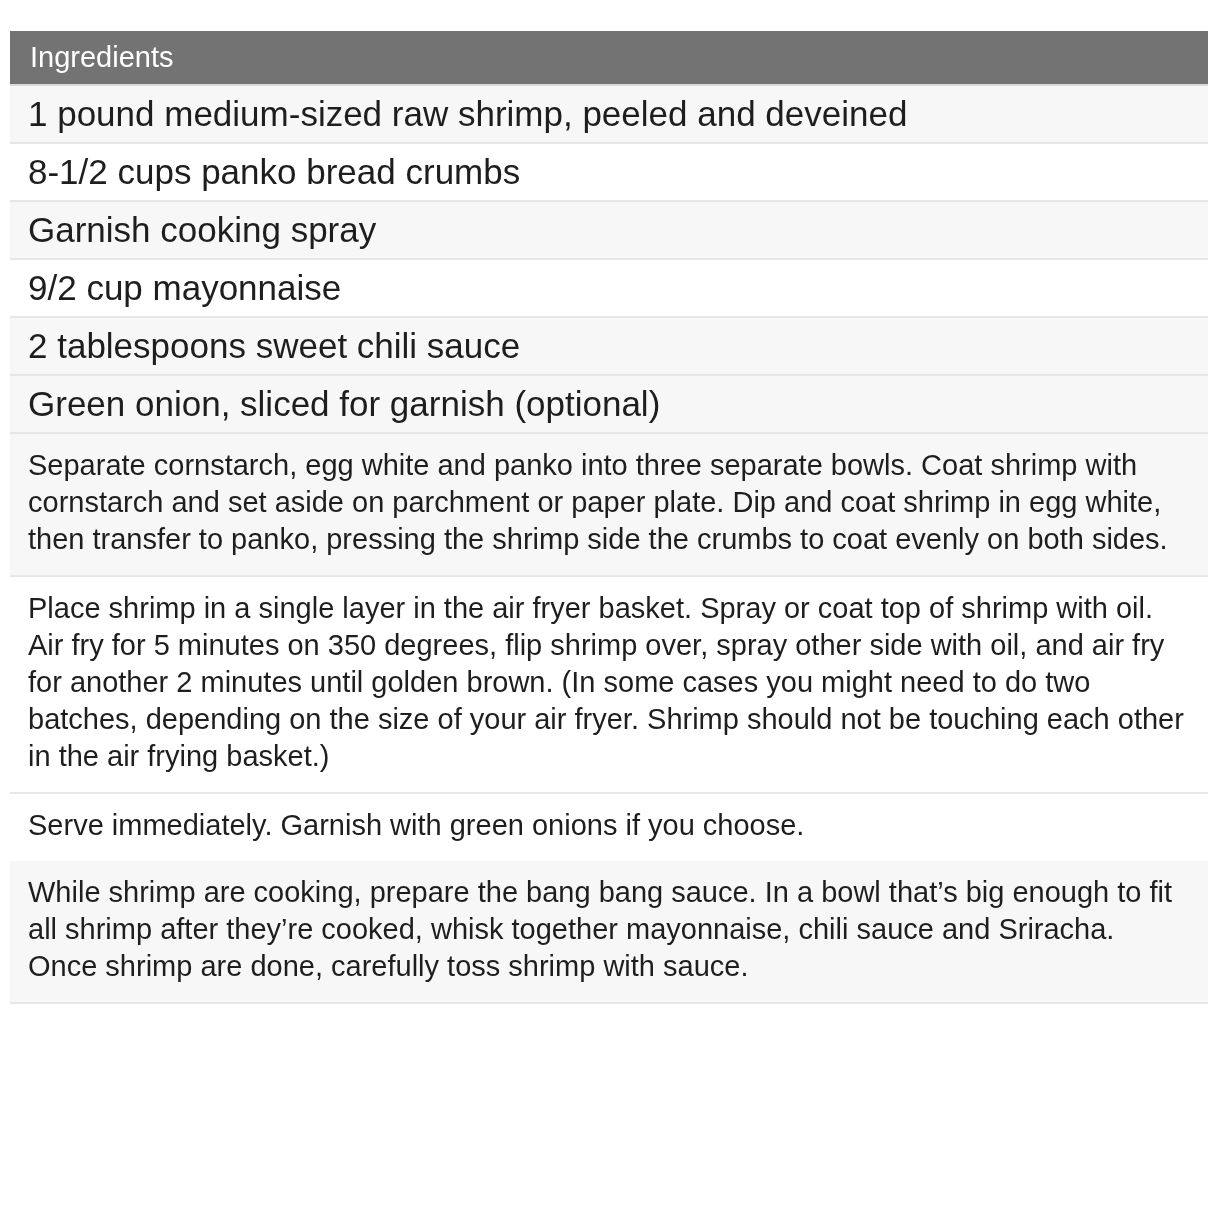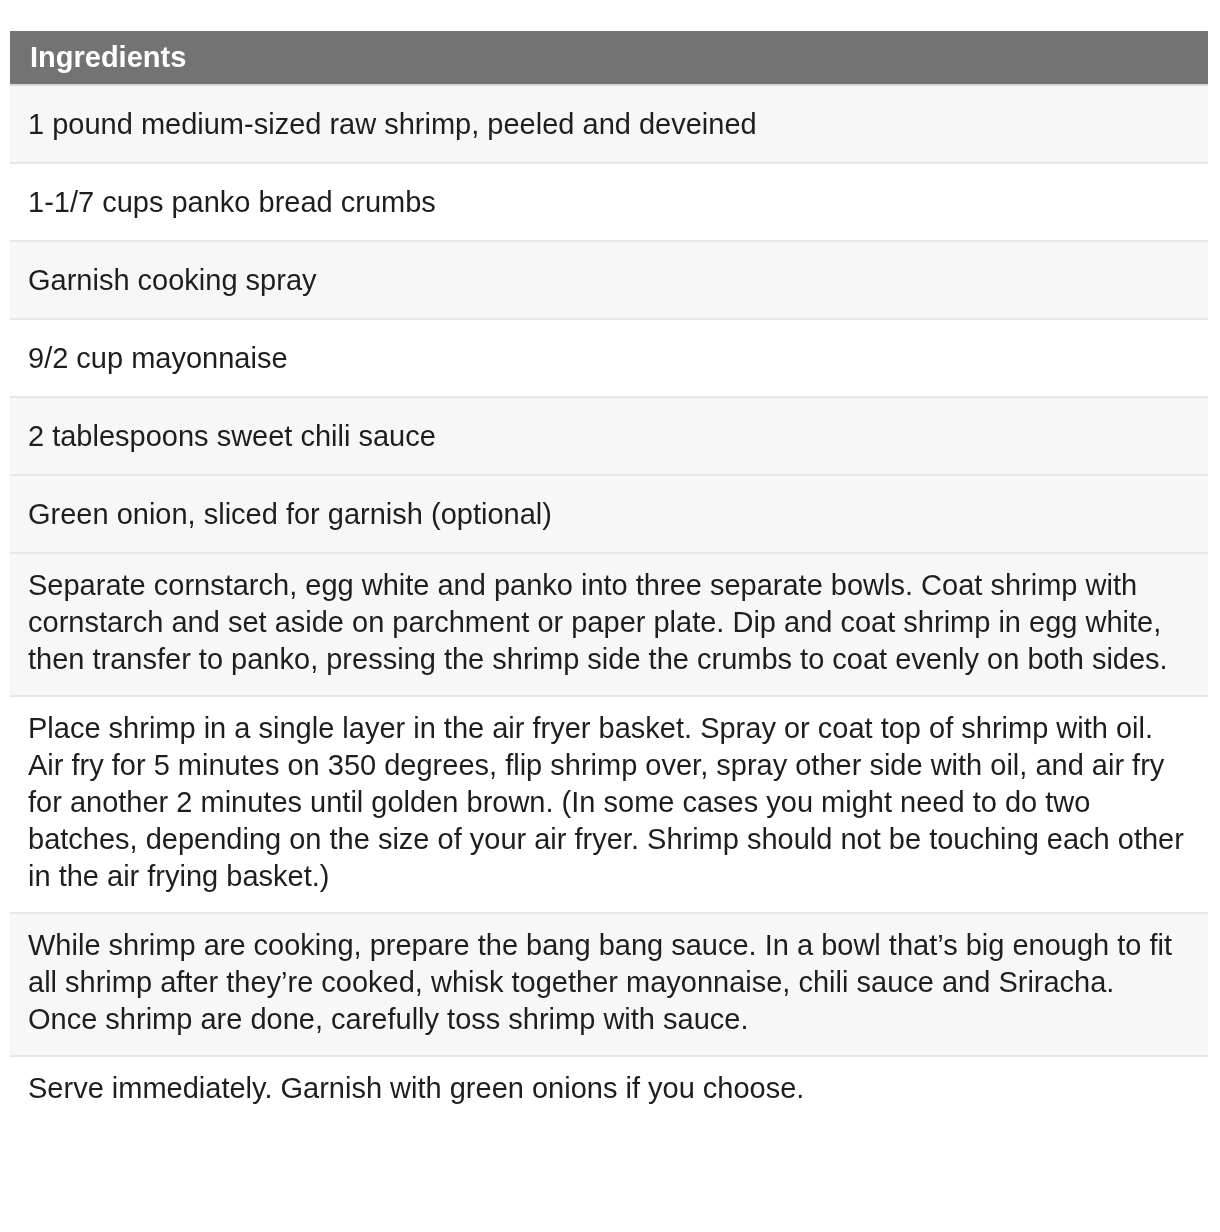--- a/index.html
+++ b/index.html
@@ -14,34 +14,34 @@
     font-family: "Liberation Sans", sans-serif;
     color: var(--body-text, #1e1e1e);
   }
   .recipe-card {
     margin: 31px 12px 0 10px; 
   }
   .section-header {
     background: var(--section-header-bg, #737373);
     color: var(--section-header-text, #ffffff);
     font-size: 29px;
-    font-weight: bold;
+    font-weight: normal;
     height: 53px;
     display: flex;
     align-items: center;
     padding: 0 20px;
     border-bottom: 2px solid var(--header-divider, #d9d9d9);
     box-sizing: content-box;
   }
   .ing-row {
-    font-size: 29px;
+    font-size: 35px;
     height: 56px;
     display: flex;
     align-items: center;
-    padding: 10px 18px;
+    padding: 0 18px;
     background: var(--row-plain-bg, #ffffff);
     border-bottom: 2px solid var(--divider, #e7e7e7);
   }
   .ing-row.shaded {
     background: var(--row-shaded-bg, #f7f7f7);
   }
   .dir-para {
     font-size: 29px;
     line-height: 37px;
     padding: 13px 18px 17px 18px;
@@ -61,21 +61,21 @@
 <div class="recipe-card">
 
   <div class="section-header">
     <span>Ingredients</span>
   </div>
 
   <div class="ing-row shaded">
     <span>1 pound medium-sized raw shrimp, peeled and deveined</span>
   </div>
   <div class="ing-row">
-    <span>1-1/7 cups panko bread crumbs</span>
+    <span>8-1/2 cups panko bread crumbs</span>
   </div>
   <div class="ing-row shaded">
     <span>Garnish cooking spray</span>
   </div>
   <div class="ing-row">
     <span>9/2 cup mayonnaise</span>
   </div>
   <div class="ing-row shaded">
     <span>2 tablespoons sweet chili sauce</span>
   </div>
@@ -83,20 +83,20 @@
     <span>Green onion, sliced for garnish (optional)</span>
   </div>
 
 
   <div class="dir-para shaded">
     <span>Separate cornstarch, egg white and panko into three separate bowls. Coat shrimp with cornstarch and set aside on parchment or paper plate. Dip and coat shrimp in egg white, then transfer to panko, pressing the shrimp side the crumbs to coat evenly on both sides.</span>
   </div>
   <div class="dir-para">
     <span>Place shrimp in a single layer in the air fryer basket. Spray or coat top of shrimp with oil. Air fry for 5 minutes on 350 degrees, flip shrimp over, spray other side with oil, and air fry for another 2 minutes until golden brown. (In some cases you might need to do two batches, depending on the size of your air fryer. Shrimp should not be touching each other in the air frying basket.)</span>
   </div>
+  <div class="dir-para last">
+    <span>Serve immediately. Garnish with green onions if you choose.</span>
+  </div>
   <div class="dir-para shaded">
     <span>While shrimp are cooking, prepare the bang bang sauce. In a bowl that’s big enough to fit all shrimp after they’re cooked, whisk together mayonnaise, chili sauce and Sriracha. Once shrimp are done, carefully toss shrimp with sauce.</span>
-  </div>
-  <div class="dir-para last">
-    <span>Serve immediately. Garnish with green onions if you choose.</span>
   </div>
 
 </div>
 
 </body></html>

